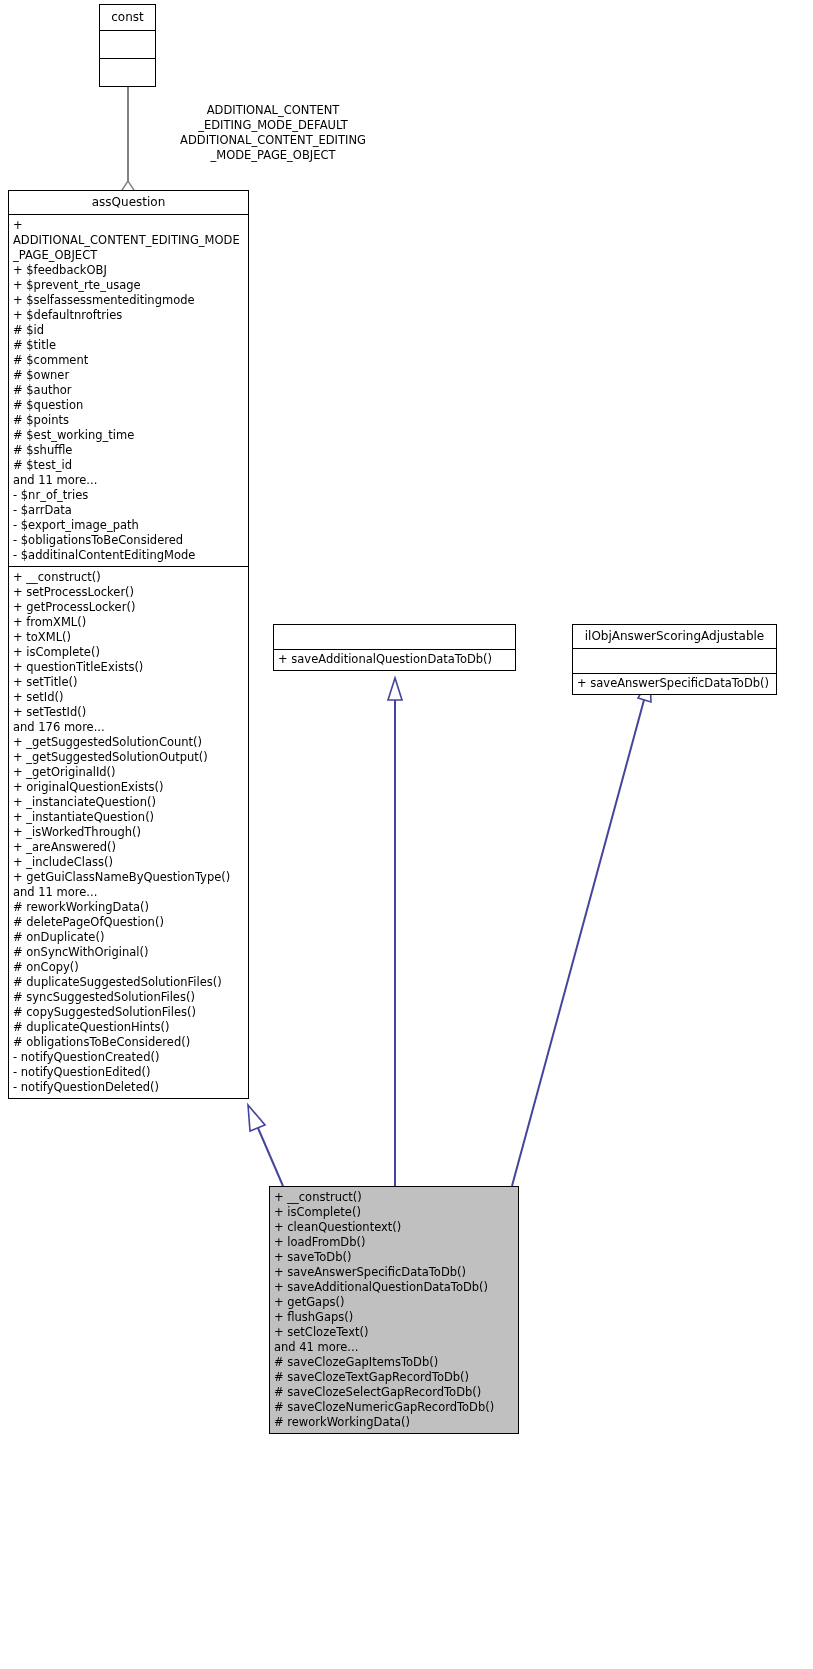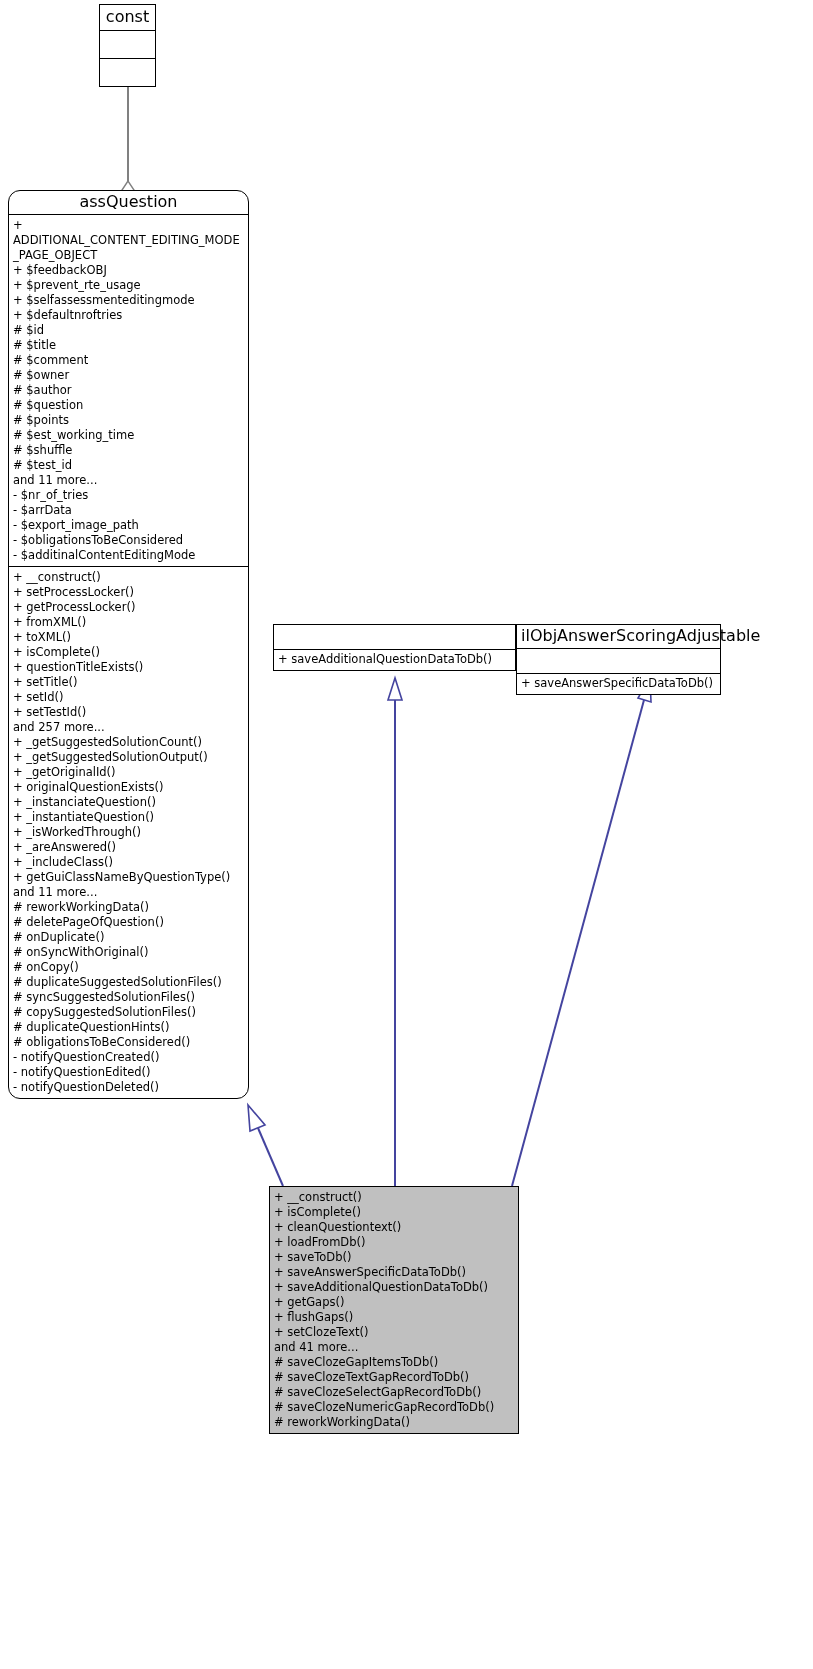--- a/index.html
+++ b/index.html
@@ -35,21 +35,21 @@
     border: 1px solid #000000;
     background: #ffffff;
     font-size: 11.5px;
     line-height: 15px;
     color: #000000;
   }
   .uml-box .title {
     text-align: center;
     padding: 4px 4px 5px 4px;
     border-bottom: 1px solid #000000;
-    font-size: 16px;
+    font-size: 12px;
     line-height: 14px;
   }
   .uml-box .compartment {
     padding: 2px 4px 3px 4px;
     border-bottom: 1px solid #000000;
   }
   .uml-box .compartment:last-child {
     border-bottom: none;
   }
   .uml-box .row {
@@ -65,38 +65,37 @@
     top: 4px;
     width: 57px;
   }
   #box-const .title { padding: 5px 2px 6px 2px; }
   #box-const .compartment { height: 22px; }
 
   #box-assquestion {
     left: 8px;
     top: 190px;
     width: 241px;
-    border-radius: 12px;
   }
   #box-assquestion .title {
     border-bottom: 1px solid #000000;
     padding: 4px 2px 5px 2px;
   }
   #box-assquestion .attrs { padding-top: 3px; }
   #box-assquestion .ops   { padding-top: 3px; }
 
   #box-iqsa {
     left: 273px;
     top: 624px;
     width: 243px;
   }
   #box-iqsa .empty-comp { height: 19px; }
 
   #box-iasa {
-    left: 516px;
+    left: 572px;
     top: 624px;
     width: 205px;
   }
   #box-iasa .empty-comp { height: 19px; }
 
   #box-assclozetest {
     left: 269px;
     top: 1186px;
     width: 250px;
     background: #c0c0c0;
@@ -147,20 +146,24 @@
       <line x1="395" y1="1186" x2="395" y2="700" stroke="#44449f" stroke-width="2"></line>
       <polygon points="395,678 388,700 402,700" fill="#ffffff" stroke="#44449f" stroke-width="1.6"></polygon>
     </g>
 
     <g>
       <line x1="512" y1="1186" x2="644" y2="700" stroke="#44449f" stroke-width="2"></line>
       <polygon points="650,678 638,698 651,702" fill="#ffffff" stroke="#44449f" stroke-width="1.6"></polygon>
     </g>
   </svg>
 
+  <div class="edge-label" id="label-const-assquestion">ADDITIONAL_CONTENT
+_EDITING_MODE_DEFAULT
+ADDITIONAL_CONTENT_EDITING
+_MODE_PAGE_OBJECT</div>
 
   <div class="uml-box" id="box-const">
     <div class="title">const</div>
     <div class="compartment attrs"></div>
     <div class="compartment ops"></div>
   </div>
 
   <div class="uml-box" id="box-assquestion">
     <div class="title">assQuestion</div>
     <div class="compartment attrs">
@@ -190,21 +193,21 @@
         <div class="row">+ __construct()</div>
         <div class="row">+ setProcessLocker()</div>
         <div class="row">+ getProcessLocker()</div>
         <div class="row">+ fromXML()</div>
         <div class="row">+ toXML()</div>
         <div class="row">+ isComplete()</div>
         <div class="row">+ questionTitleExists()</div>
         <div class="row">+ setTitle()</div>
         <div class="row">+ setId()</div>
         <div class="row">+ setTestId()</div>
-        <div class="row">and 257 more...</div>
+        <div class="row">and 176 more...</div>
         <div class="row">+ _getSuggestedSolutionCount()</div>
         <div class="row">+ _getSuggestedSolutionOutput()</div>
         <div class="row">+ _getOriginalId()</div>
         <div class="row">+ originalQuestionExists()</div>
         <div class="row">+ _instanciateQuestion()</div>
         <div class="row">+ _instantiateQuestion()</div>
         <div class="row">+ _isWorkedThrough()</div>
         <div class="row">+ _areAnswered()</div>
         <div class="row">+ _includeClass()</div>
         <div class="row">+ getGuiClassNameByQuestionType()</div>

